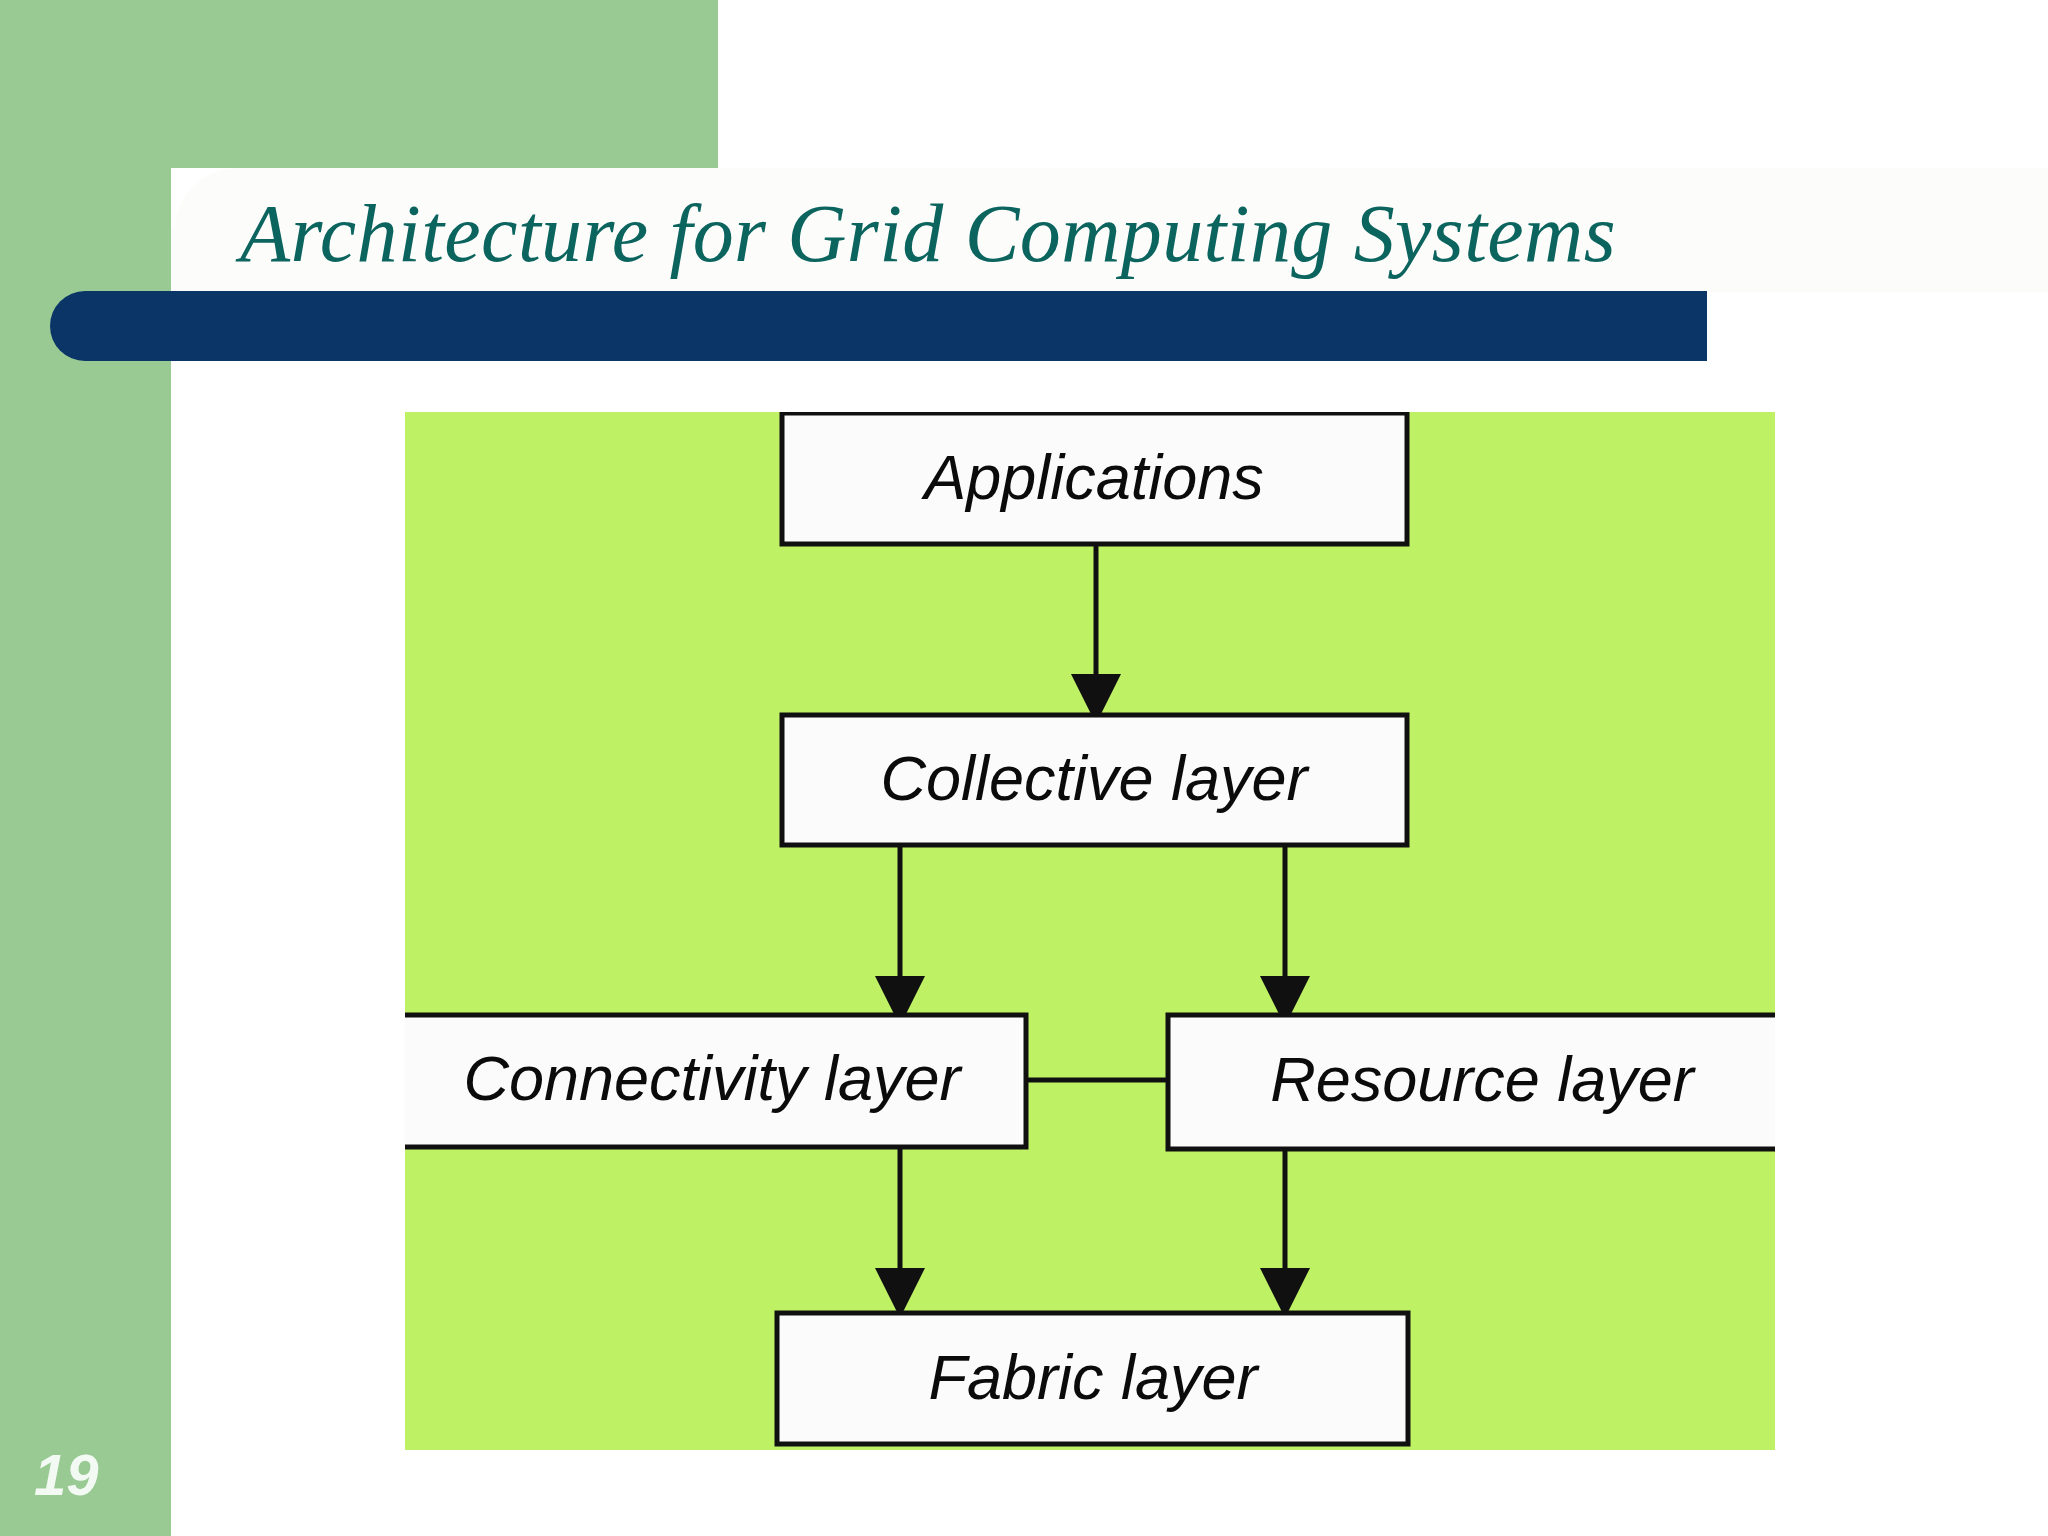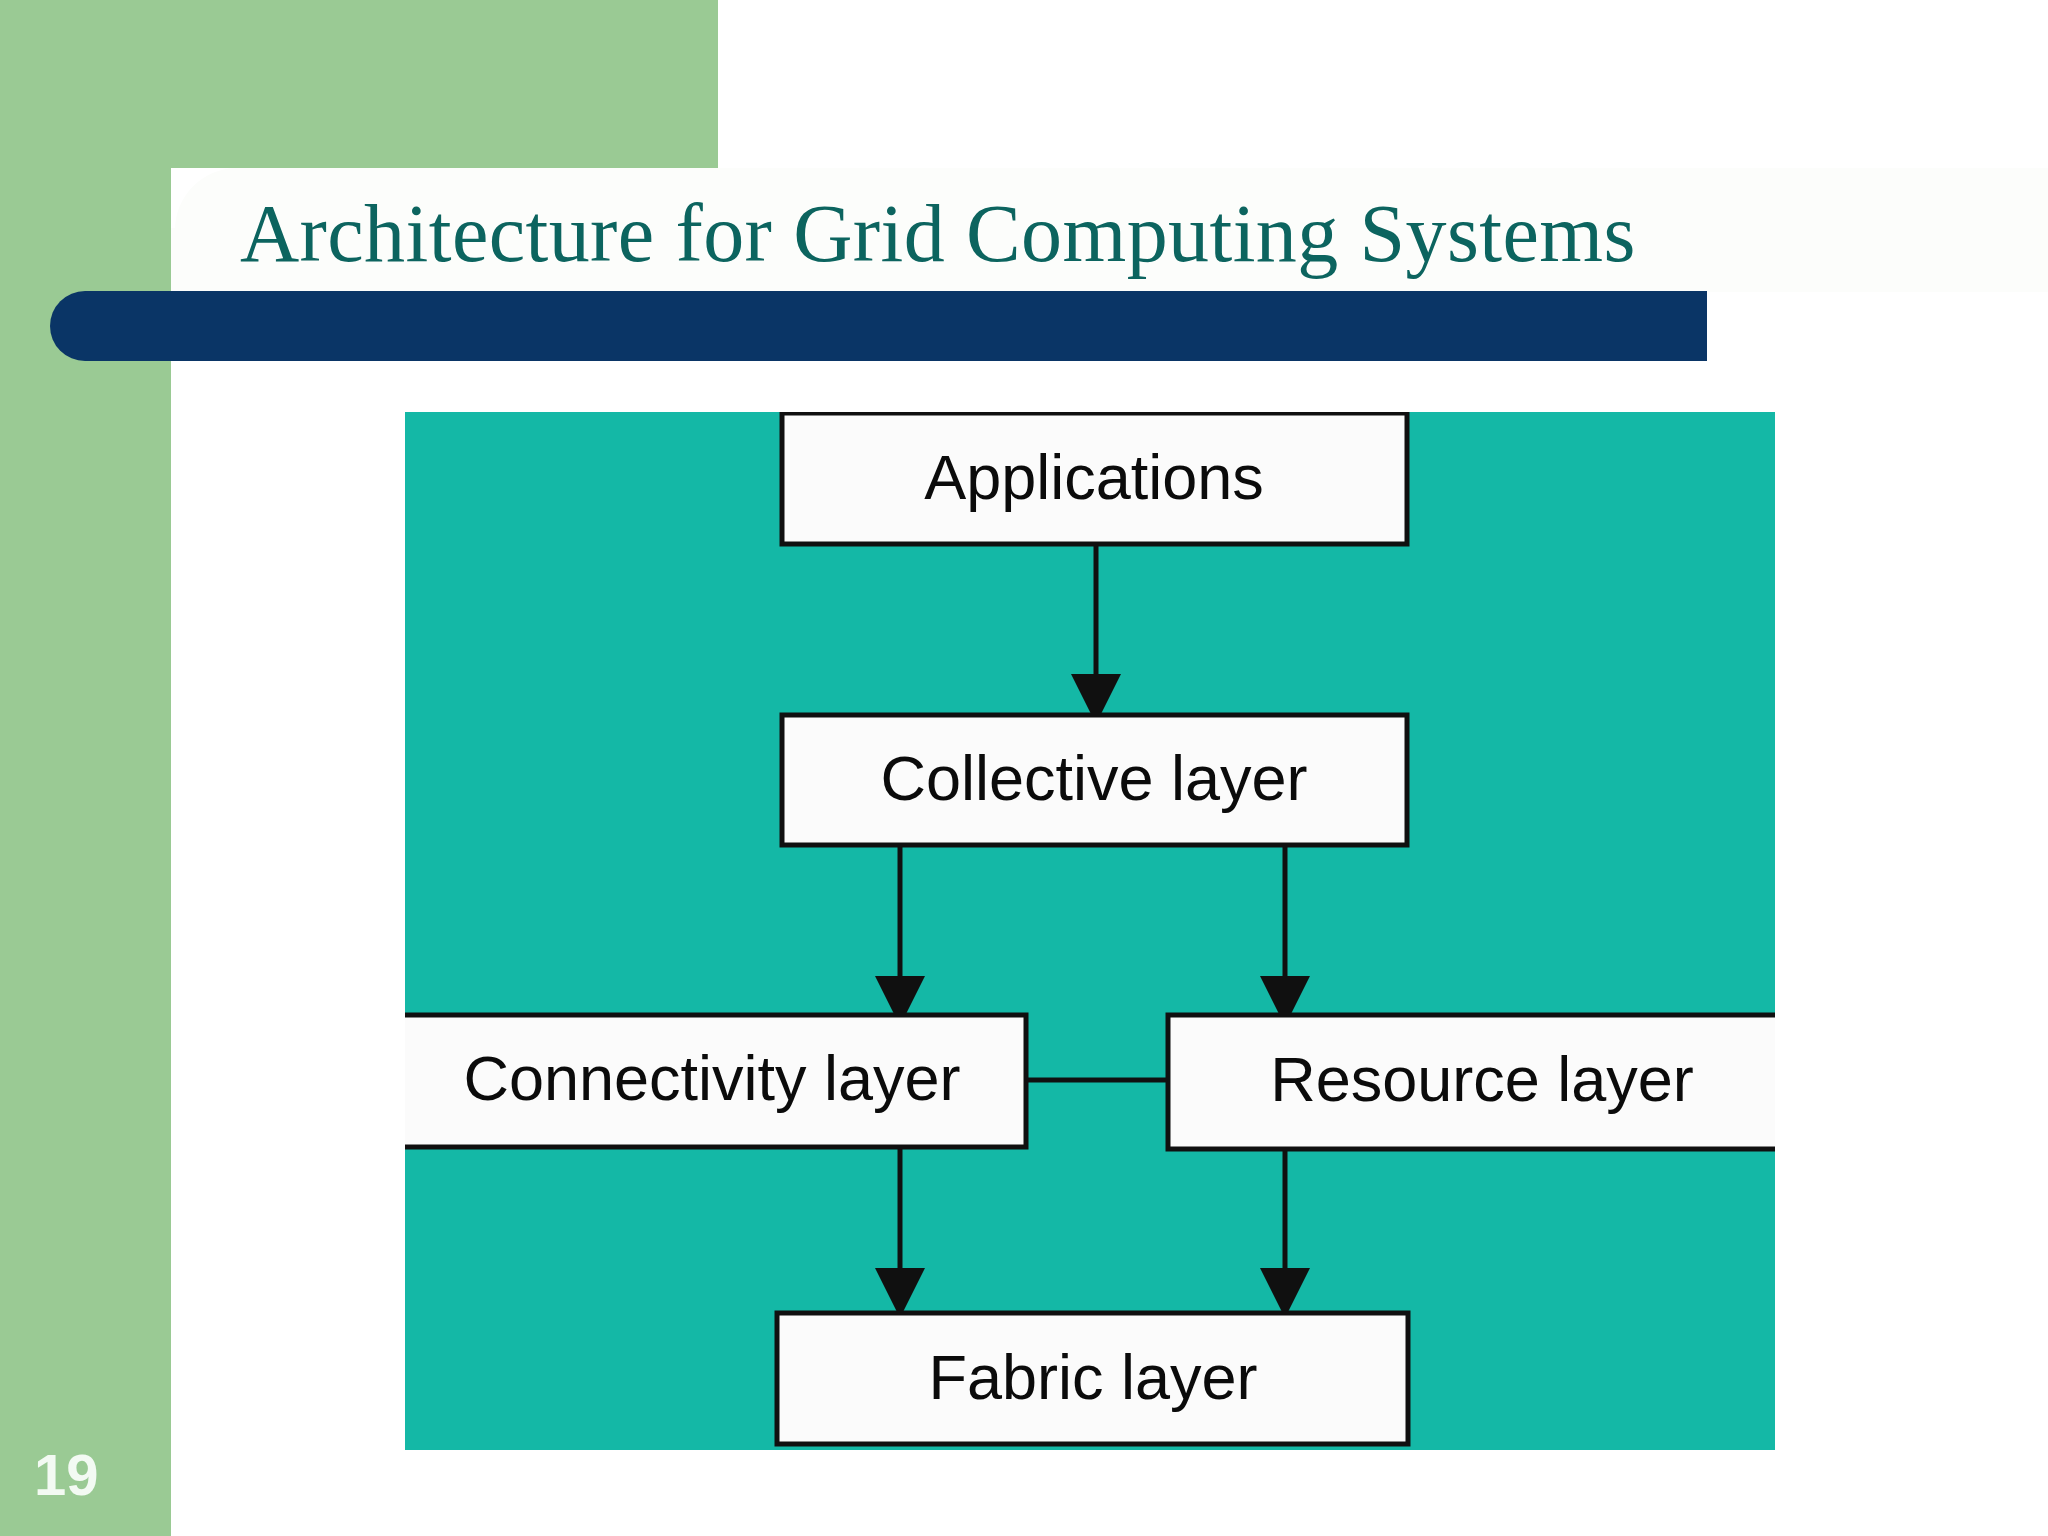--- a/index.html
+++ b/index.html
@@ -8,20 +8,21 @@
     padding: 0;
     background: #ffffff;
   }
   #slide {
     position: relative;
     width: 2048px;
     height: 1536px;
     background: #ffffff;
     overflow: hidden;
     font-family: "Liberation Sans", sans-serif;
+    font-style: italic;
   }
 
   
   .green-sidebar {
     position: absolute;
     left: 0;
     top: 0;
     width: 171px;
     height: 1536px;
     background: #9aca94;
@@ -90,21 +91,21 @@
     line-height: 62px;
   }
 
   
   .diagram-area {
     position: absolute;
     left: 405px;
     top: 412px;
     width: 1370px;
     height: 1038px;
-    background: #14b8a6;
+    background: #bef264;
     text-align: center;
   }
   .diagram-svg {
     position: absolute;
     left: 0;
     top: 0;
     width: 1370px;
     height: 1038px;
     display: block;
   }

